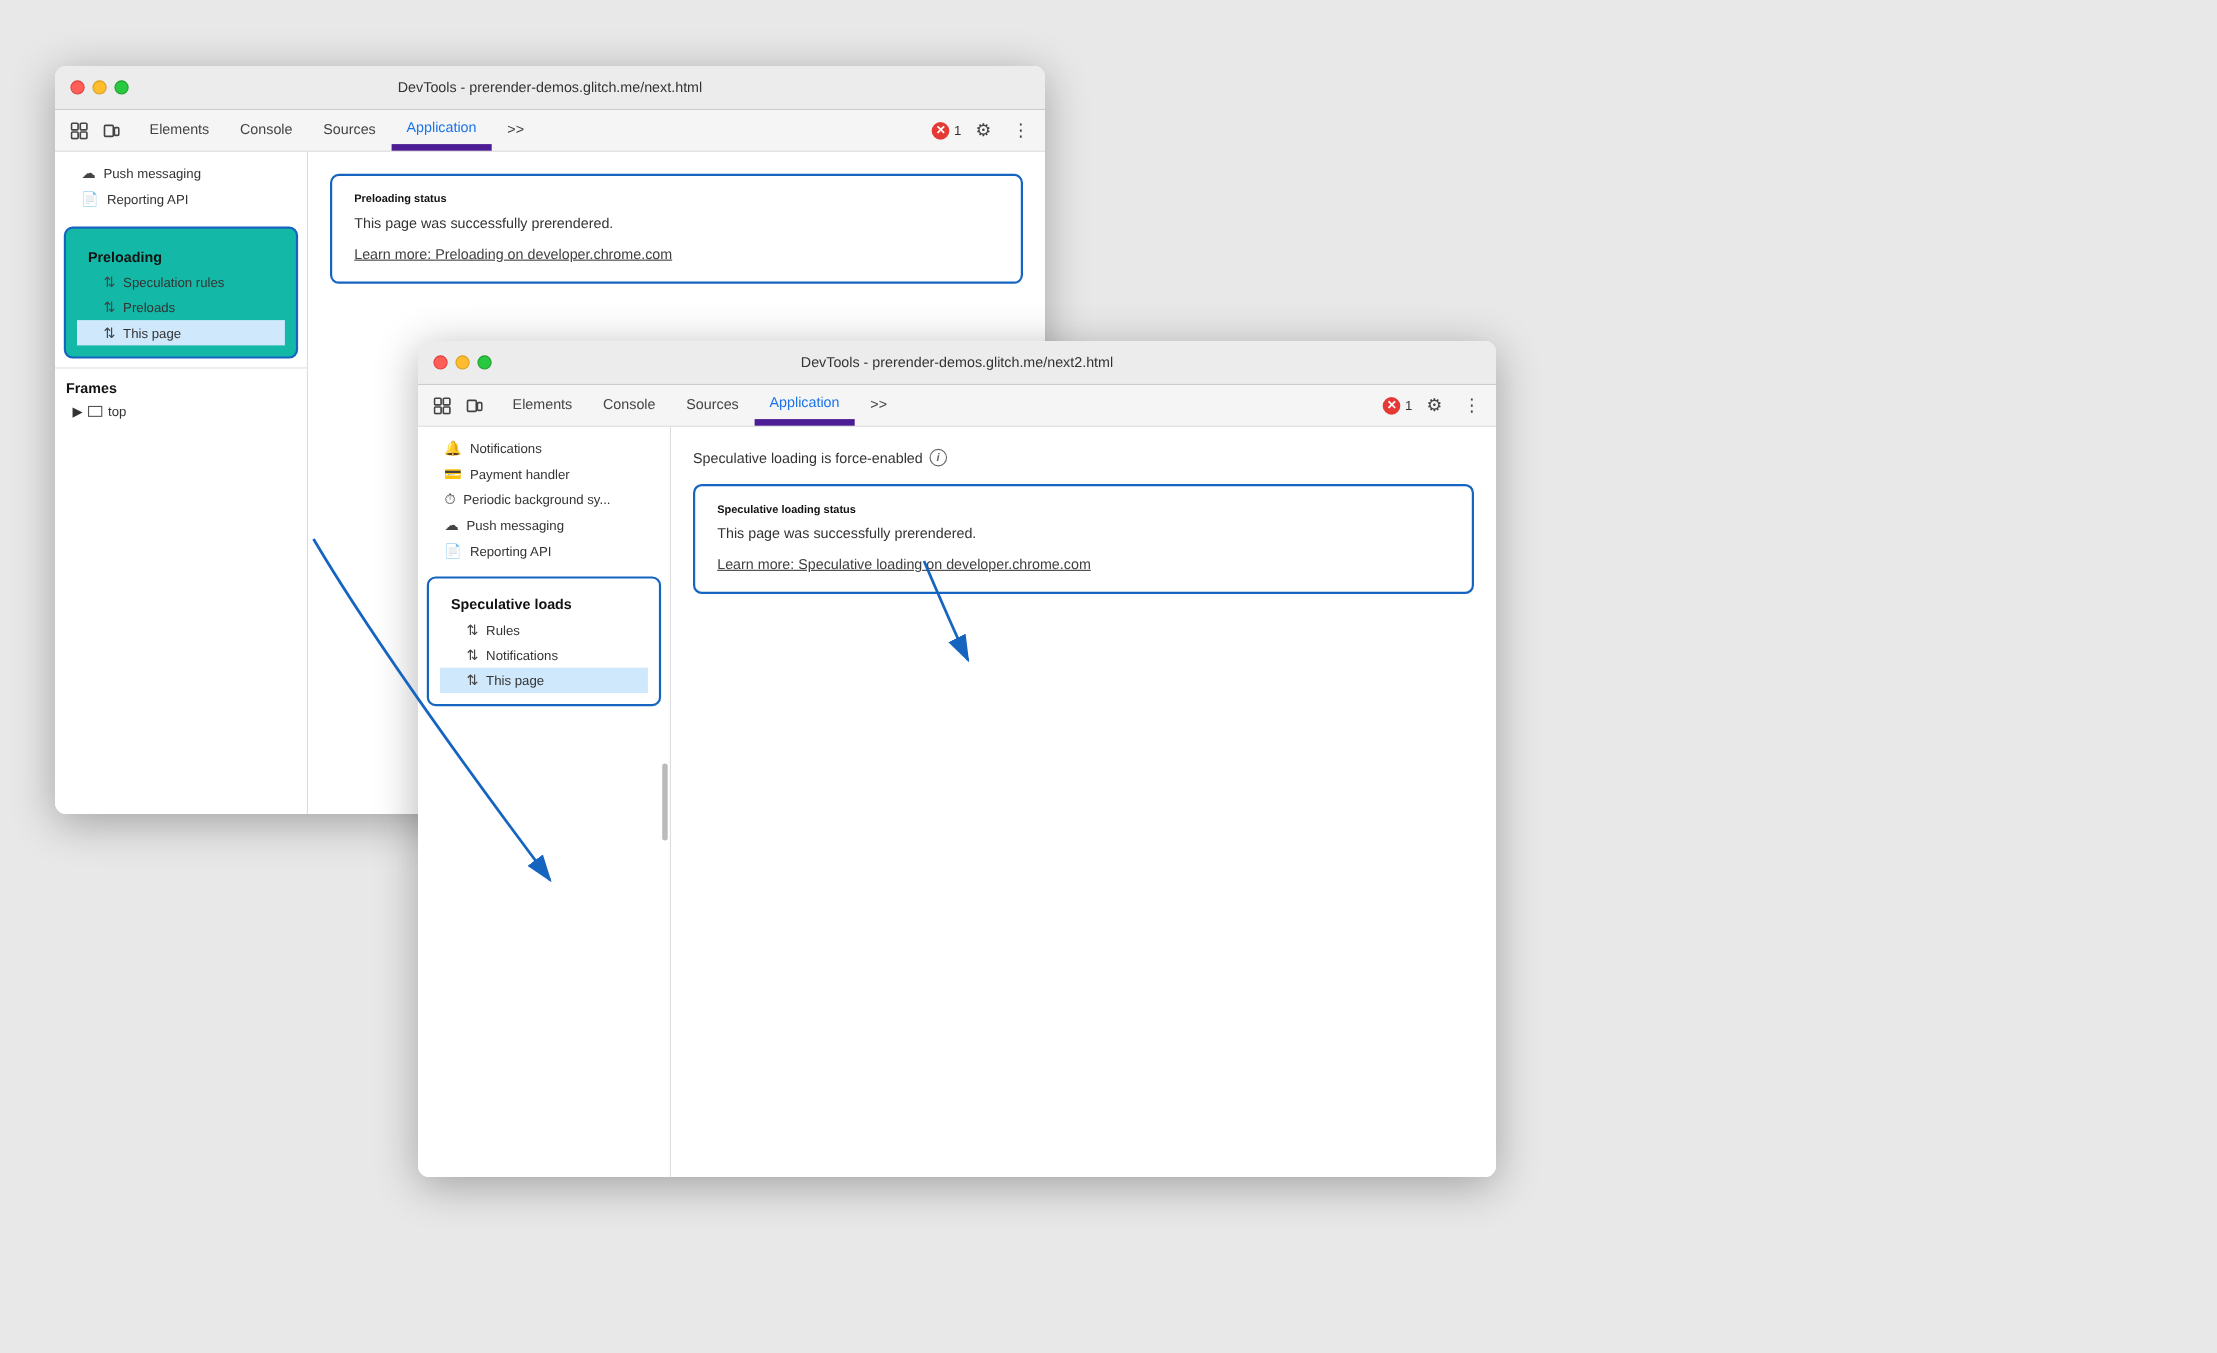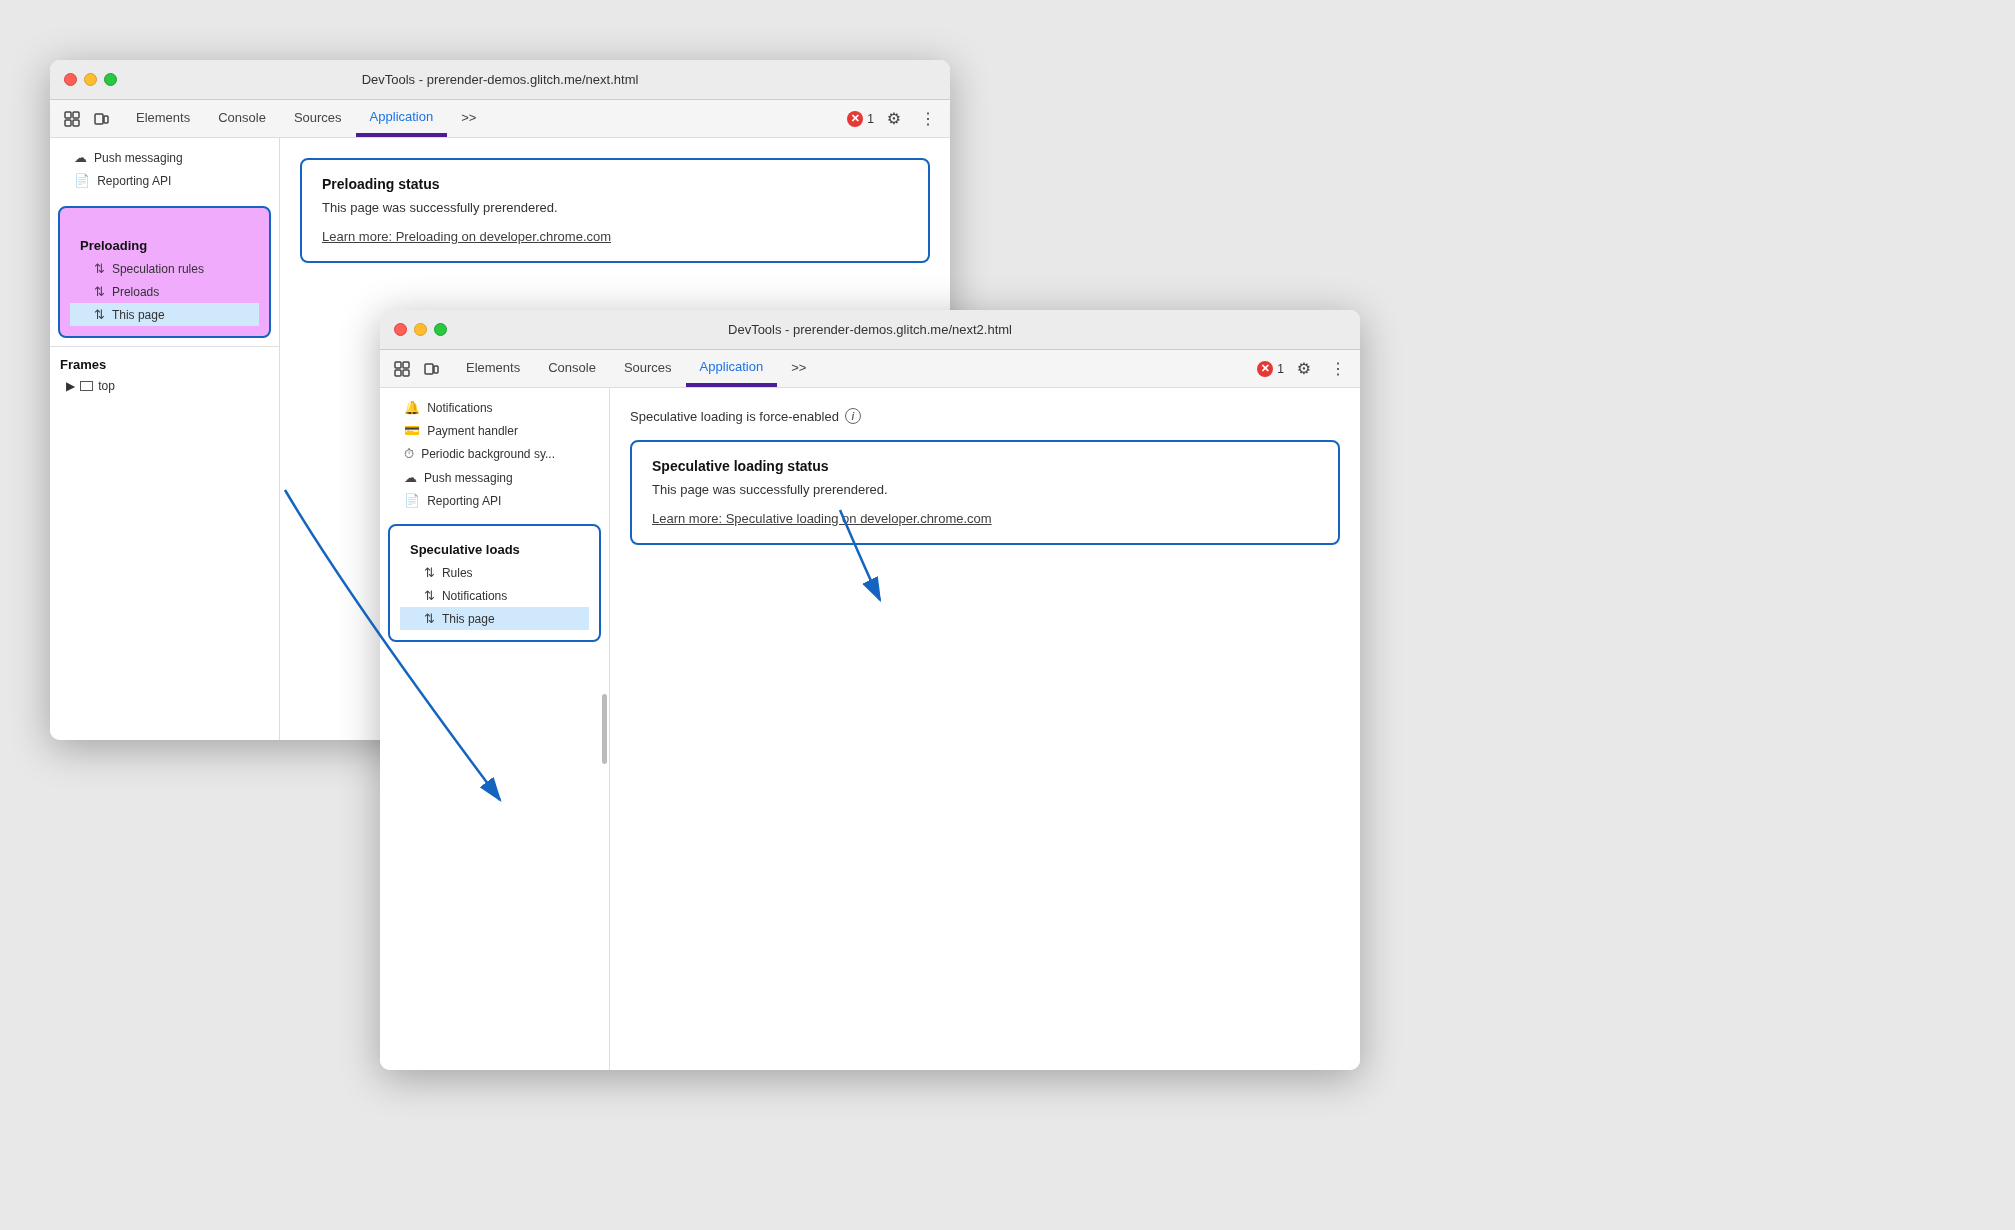--- a/index.html
+++ b/index.html
@@ -94,21 +94,21 @@
       display: flex;
       align-items: center;
       font-size: 13px;
       color: #444;
       cursor: pointer;
       border-bottom: 2px solid transparent;
       white-space: nowrap;
     }
     .toolbar-tab.active {
       color: #1a73e8;
-      border-bottom: 4px solid #4c1d95;
+      border-bottom: 6px solid #4c1d95;
     }
 
     .toolbar-right {
       margin-left: auto;
       display: flex;
       align-items: center;
       gap: 6px;
     }
 
     .error-badge {
@@ -200,21 +200,21 @@
     .status-box {
       border: 2px solid #1565c0;
       border-radius: 8px;
       padding: 16px 20px;
       margin-bottom: 20px;
       background: #fff;
     }
 
     .status-box-title {
       font-weight: 700;
-      font-size: 14px;
+      font-size: 10px;
       color: #111;
       margin-bottom: 8px;
     }
 
     .status-box-text {
       font-size: 13px;
       color: #333;
       margin-bottom: 12px;
     }
 
@@ -286,23 +286,23 @@
       width: 980px;
       height: 760px;
     }
     #window2 .devtools-body { height: calc(760px - 40px - 38px); }
     #window2 .sidebar { height: 100%; }
     #window2 .main-content { height: 100%; }
 
     .preloading-outlined {
       border: 2.5px solid #1565c0;
       border-radius: 8px;
-      padding: 24px 10px 10px 10px;
+      padding: 12px 10px 10px 10px;
       margin: 0 0 8px 0;
-      background: #f0abfc;
+      background: #14b8a6;
     }
 
     .speculative-outlined {
       border: 2.5px solid #1565c0;
       border-radius: 8px;
       padding: 10px 10px 10px 10px;
       margin: 0 0 8px 0;
       background: #fff;
     }
 

